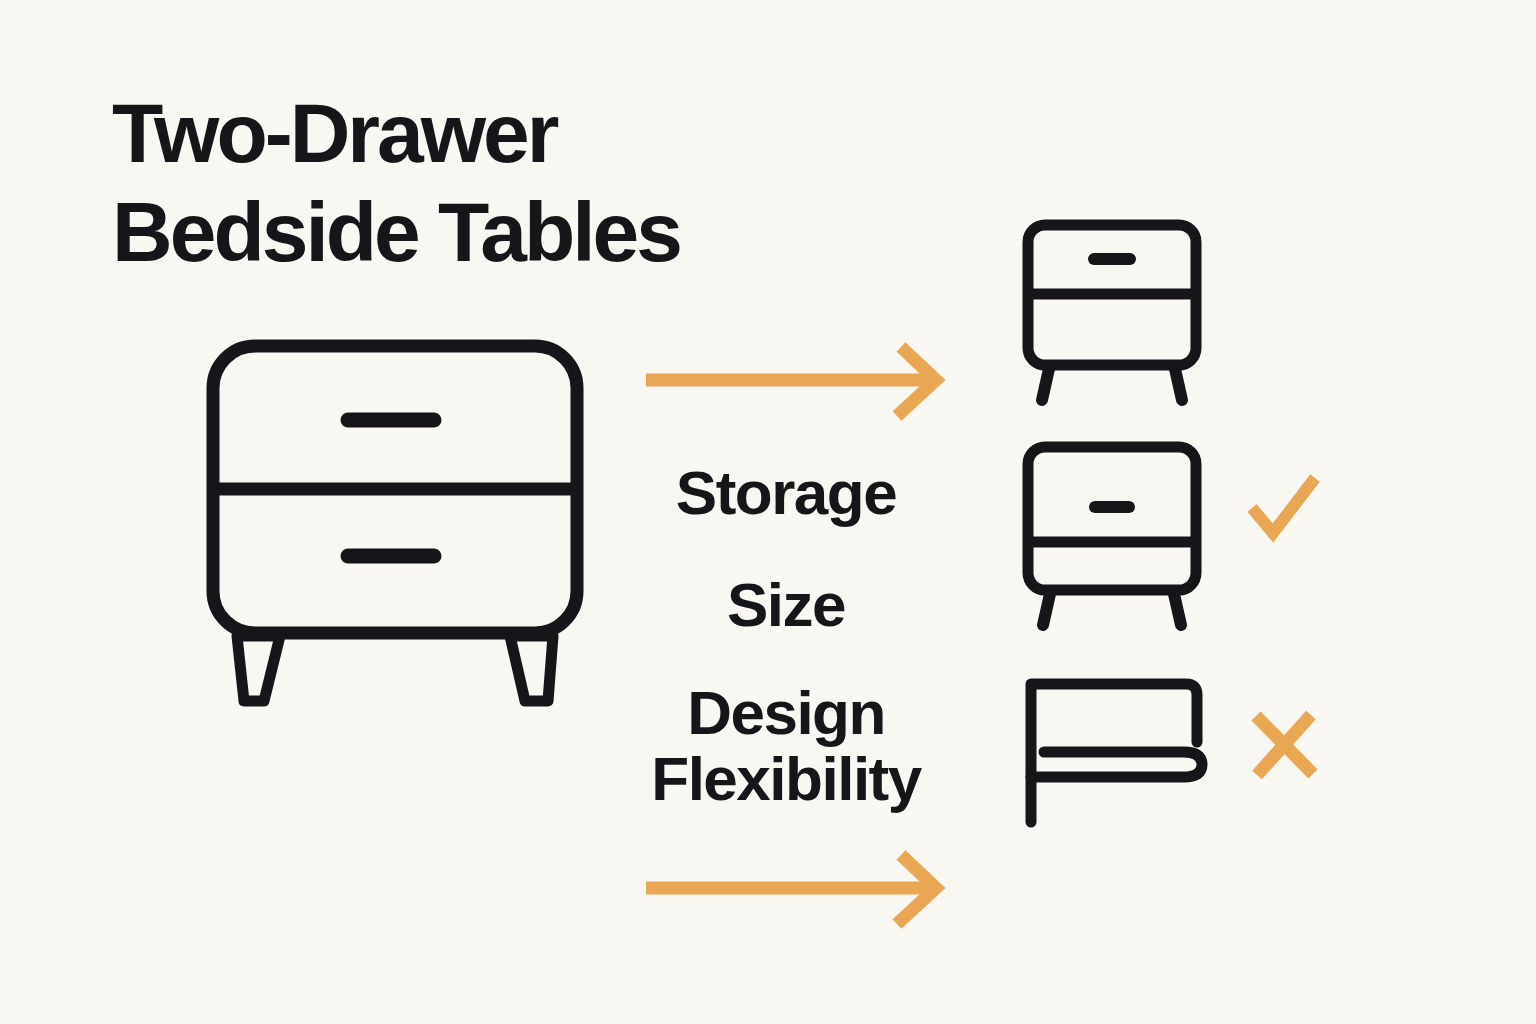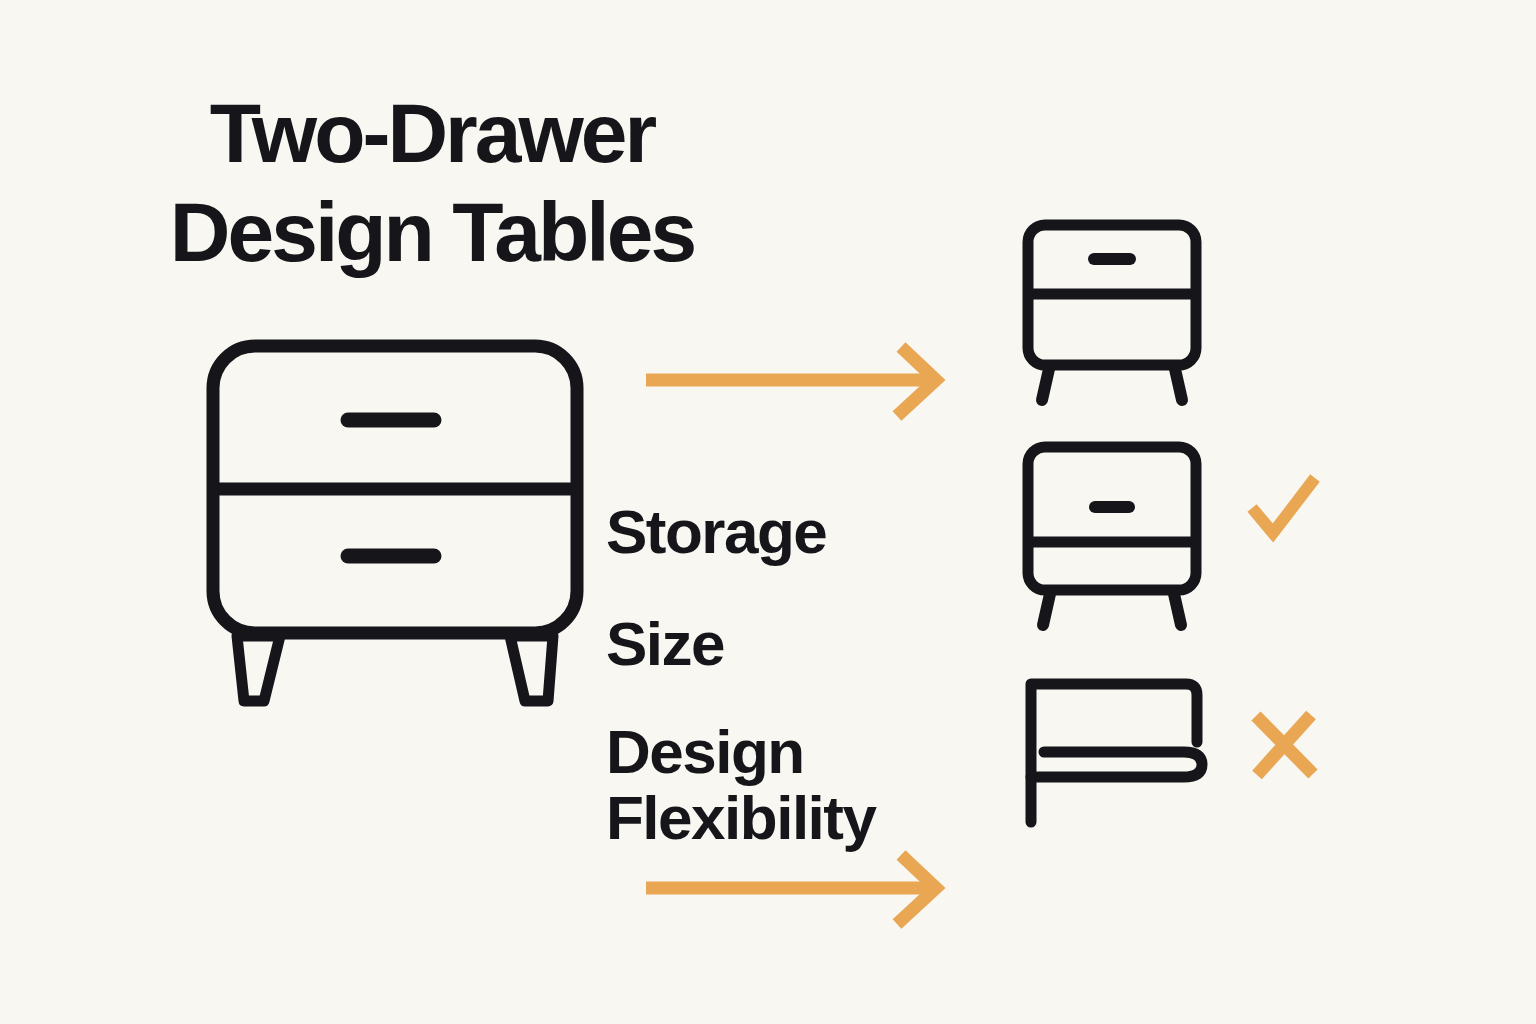--- a/index.html
+++ b/index.html
@@ -20,42 +20,42 @@
     background: var(--bg);
     overflow: hidden;
   }
   .abs { position: absolute; }
   .title {
     font-weight: 700;
     font-size: 84px;
     line-height: 99px;
     letter-spacing: -3px;
     color: var(--ink);
-    text-align: center;
+    text-align: left;
   }
   .label {
     font-weight: 700;
     font-size: 62px;
     line-height: 66px;
     letter-spacing: -1.5px;
     color: var(--ink);
-    margin-top: 39px;
+    text-align: center;
   }
   svg { position: absolute; overflow: visible; display: block; }
   .ink-stroke   { stroke: var(--ink);    fill: none; }
   .accent-stroke{ stroke: var(--accent); fill: none; }
 </style>
 </head>
 <body>
 
 <div class="stage">
 
   <div class="abs title" style="left:112px; top:84px; width:640px;">
     <span>Two-Drawer</span><br>
-    <span>Design Tables</span>
+    <span>Bedside Tables</span>
   </div>
 
 
   <svg style="left:195px; top:330px;" width="400" height="395" viewBox="195 330 400 395">
     <rect class="ink-stroke" x="213" y="346" width="364" height="287" rx="42" stroke-width="13"></rect>
     <line class="ink-stroke" x1="213" y1="489" x2="577" y2="489" stroke-width="13"></line>
     <line class="ink-stroke" x1="348" y1="420" x2="434" y2="420" stroke-width="15" stroke-linecap="round"></line>
     <line class="ink-stroke" x1="348" y1="556" x2="434" y2="556" stroke-width="15" stroke-linecap="round"></line>
     <polygon class="ink-stroke" points="237,636 280,636 264,701 244,701" stroke-width="11" stroke-linejoin="round"></polygon>
     <polygon class="ink-stroke" points="510,636 553,636 548,701 525,701" stroke-width="11" stroke-linejoin="round"></polygon>

